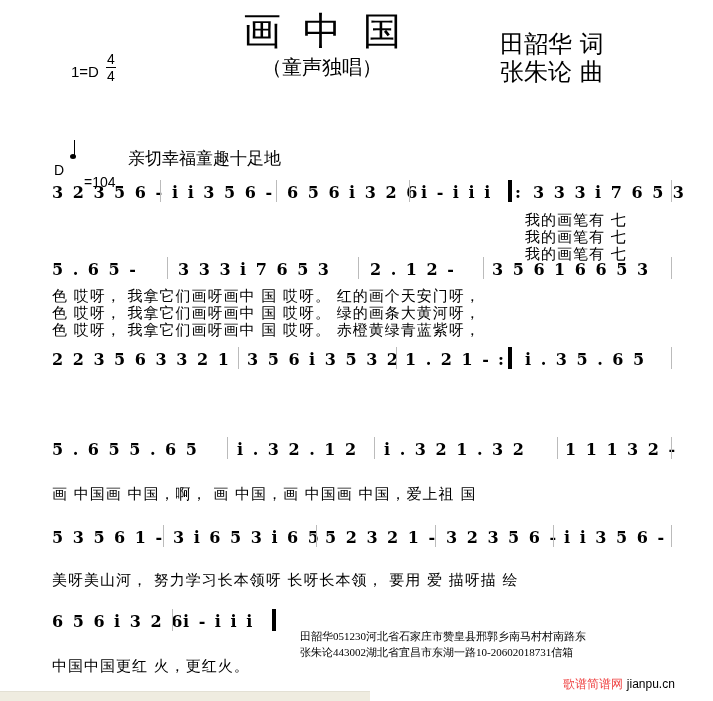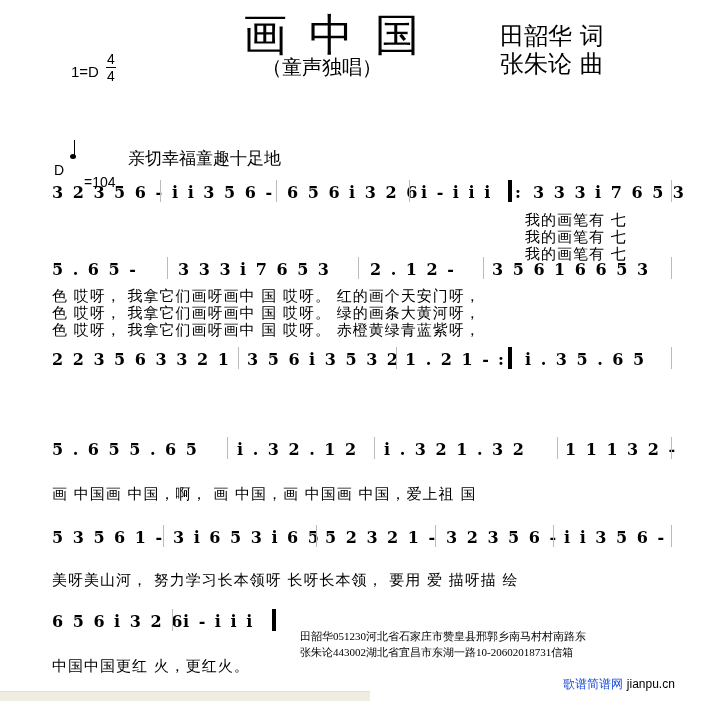--- a/index.html
+++ b/index.html
@@ -1,21 +1,21 @@
 <!DOCTYPE html>
 <html><head>
 <meta charset="utf-8">
 <style>
   html, body { margin:0; padding:0; background:#ffffff; }
   body { width:713px; height:701px; position:relative; overflow:hidden;
          font-family:"DejaVu Serif", serif; color:#000; }
   .abs { position:absolute; white-space:nowrap; }
-  .title { font-family:"DejaVu Sans", sans-serif; font-size:44px; letter-spacing:22px; left:243px; top:6px; font-weight:300; }
+  .title { font-family:"DejaVu Sans", sans-serif; font-size:38px; letter-spacing:22px; left:243px; top:6px; font-weight:300; }
   .subtitle { font-family:"DejaVu Sans", sans-serif; font-size:20px; left:262px; top:54px; }
-  .credits { font-family:"DejaVu Sans", sans-serif; font-size:24px; line-height:28px; left:500px; top:22px; }
+  .credits { font-family:"DejaVu Sans", sans-serif; font-size:24px; line-height:28px; left:500px; top:30px; }
   .key { font-family:"Liberation Sans", sans-serif; font-size:15px; left:71px; top:63px; }
   .ts { position:absolute; left:106px; top:52px; font-family:"Liberation Sans", sans-serif; font-size:14px; line-height:14px; text-align:center; }
   .ts .line { border-top:1px solid #000; width:10px; margin:1px 0; }
   .tempo { font-family:"Liberation Sans", sans-serif; font-size:14px; left:84px; top:144px;margin-top:30px; }
   .tempo-note { position:absolute; left:74px; top:140px; width:1px; height:16px; background:#000; }
   .tempo-head { position:absolute; left:70px; top:154px; width:6px; height:5px; border-radius:50%; background:#000; }
   .expr { font-family:"DejaVu Sans", sans-serif; font-size:17px; left:128px; top:147px; }
   .dlabel { font-family:"Liberation Sans", sans-serif; font-size:14px; left:54px; top:162px; }
   .notes { font-family:"DejaVu Serif", serif; font-weight:bold; font-size:16px; letter-spacing:2px; }
   .lyr { font-family:"DejaVu Serif", serif; font-size:15px; line-height:17px; letter-spacing:1px; }
@@ -123,14 +123,14 @@
 <div class="dbar" style="left:272px;top:609px;"></div>
 <div class="abs lyr" style="left:52px;top:658px;">
   <div>中国中国更红    火，更红火。</div>
 </div>
 
 <div class="abs footnote">
   <div>田韶华051230河北省石家庄市赞皇县邢郭乡南马村村南路东</div>
   <div>张朱论443002湖北省宜昌市东湖一路10-20602018731信箱</div>
 </div>
 
-<div class="abs watermark"><span style="color:#1d4ed8;font-family:'DejaVu Serif',serif;">歌谱简谱网 </span><span>jianpu.cn</span></div>
+<div class="abs watermark"><span style="color:#ef4444;font-family:'DejaVu Serif',serif;">歌谱简谱网 </span><span>jianpu.cn</span></div>
 <div class="bottomstrip"></div>
 
 </body></html>

